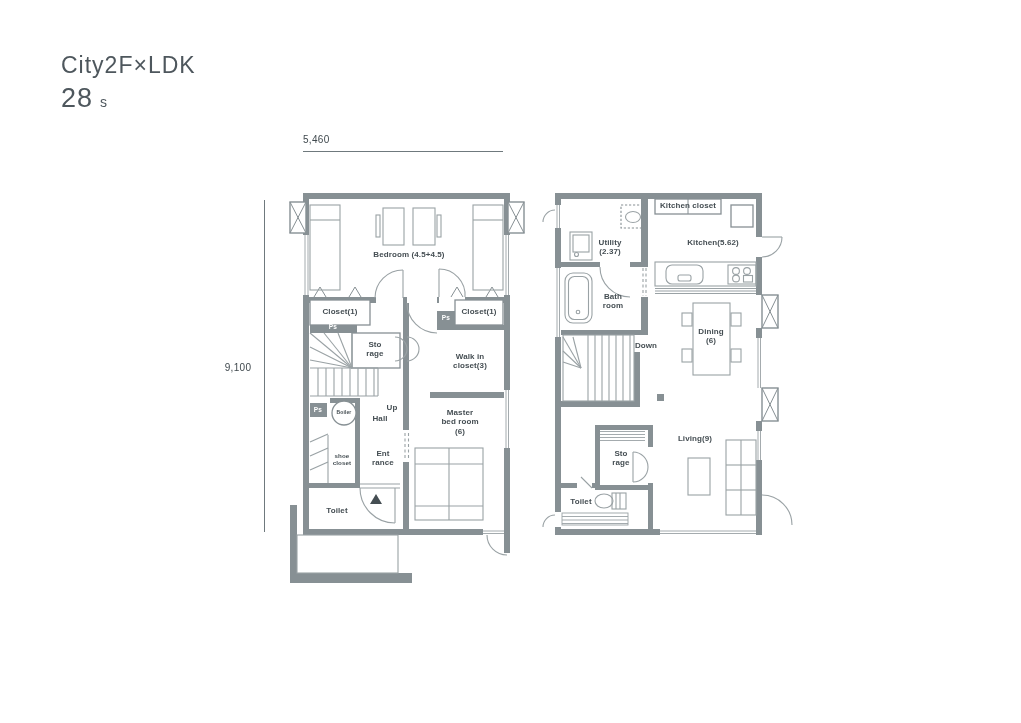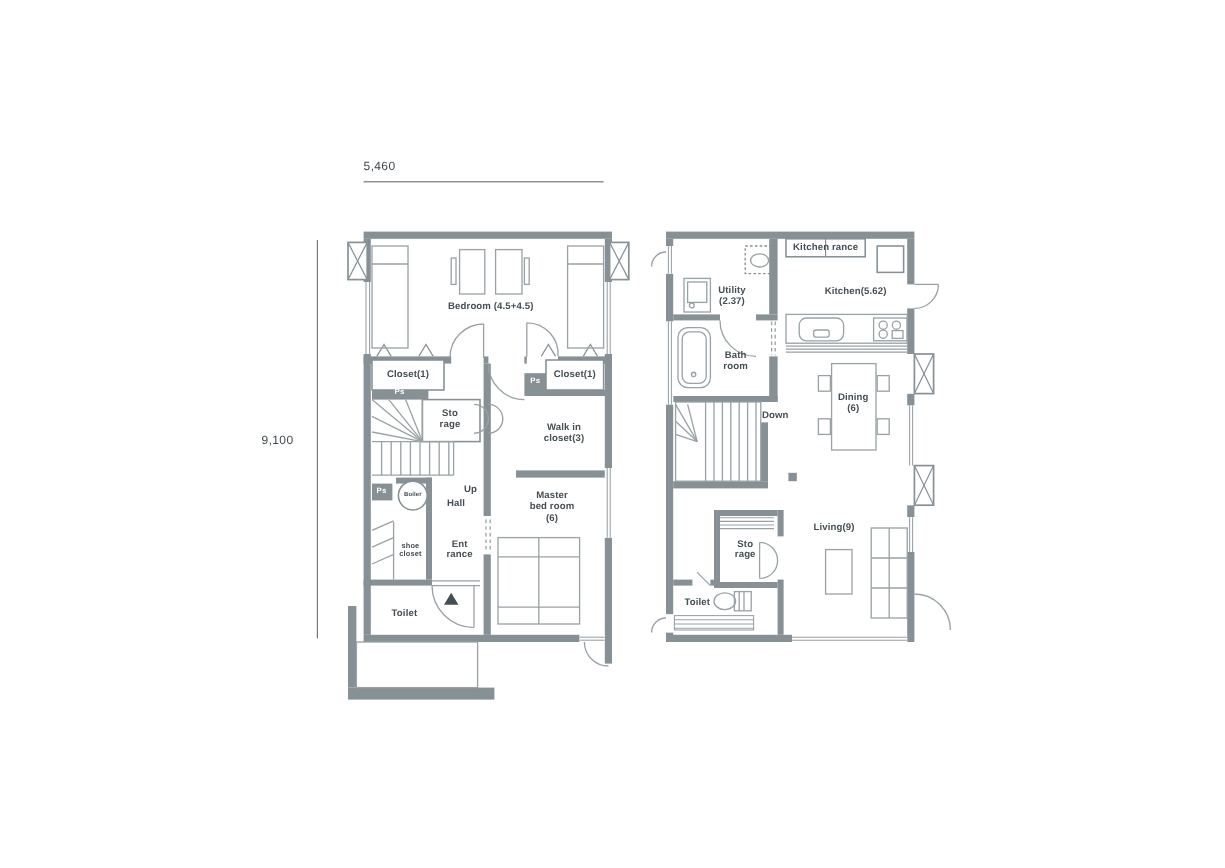--- a/index.html
+++ b/index.html
@@ -21,24 +21,28 @@
        line-height:1.18;color:#454e53;text-align:center;white-space:pre-line;letter-spacing:.1px;}
   .lbl.sm{font-size:6.2px;}
   .lbl.ps{font-size:6.5px;color:#ffffff;letter-spacing:.2px;}
   .lbl.tiny{font-size:5px;}
 </style>
 </head>
 <body>
 
 <div class="canvas">
 
+  <div class="title-block">
+    <div class="title-name">City2F×LDK</div>
+    <div class="title-area"><span>28</span><span class="title-unit">s</span></div>
+  </div>
 
   <div class="dim-label" style="left:303px;top:134px;width:200px;text-align:left;">5,460</div>
   <div class="dim-line" style="left:303px;top:151px;width:200px;height:1px;"></div>
-  <div class="dim-label" style="left:218px;top:362px;width:40px;text-align:left;">9,100</div>
+  <div class="dim-label" style="left:218px;top:362px;width:40px;text-align:center;">9,100</div>
   <div class="dim-line" style="left:264px;top:200px;width:1px;height:332px;"></div>
 
   <div class="plan" style="left:288px;top:190px;width:250px;height:410px;">
     <svg width="250" height="410">
 
       <g fill="#879094">
         <rect x="15" y="3" width="207" height="6"></rect>
         <rect x="15" y="9" width="6" height="36"></rect>
         <rect x="15" y="105" width="6" height="234"></rect>
         <rect x="216" y="9" width="6" height="36"></rect>
@@ -362,21 +366,21 @@
             <line x1="186" y1="300" x2="216" y2="300"></line>
         </g>
         <rect x="148" y="268" width="22" height="37"></rect>
       </g>
     </svg>
 
     <div class="lbl" style="left:70px;top:57px;">Utility
 (2.37)</div>
     <div class="lbl" style="left:73px;top:111px;">Bath
 room</div>
-    <div class="lbl" style="left:148px;top:16px;">Kitchen rance</div>
+    <div class="lbl" style="left:148px;top:16px;">Kitchen closet</div>
     <div class="lbl" style="left:173px;top:53px;">Kitchen(5.62)</div>
     <div class="lbl" style="left:106px;top:156px;">Down</div>
     <div class="lbl" style="left:171px;top:146px;">Dining
 (6)</div>
     <div class="lbl" style="left:155px;top:249px;">Living(9)</div>
     <div class="lbl" style="left:81px;top:268px;">Sto
 rage</div>
     <div class="lbl" style="left:41px;top:312px;">Toilet</div>
   </div>
 

